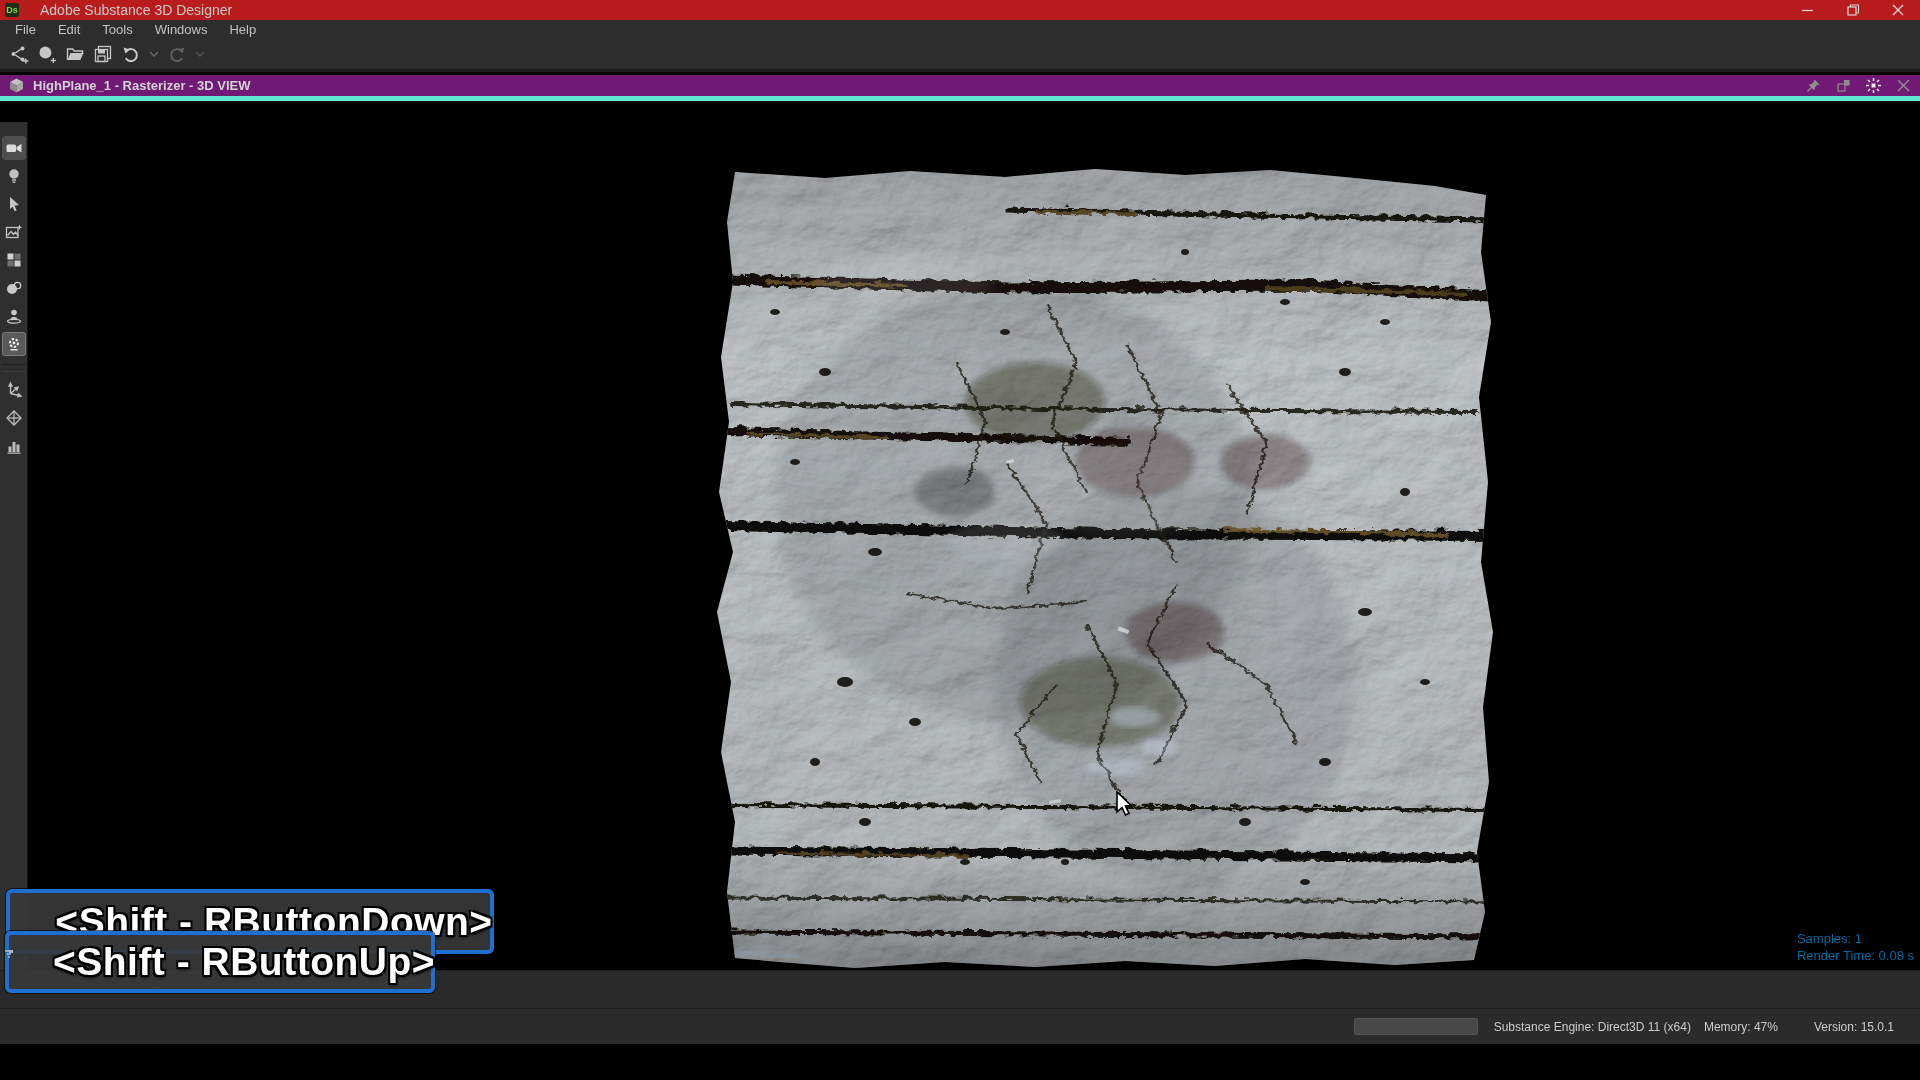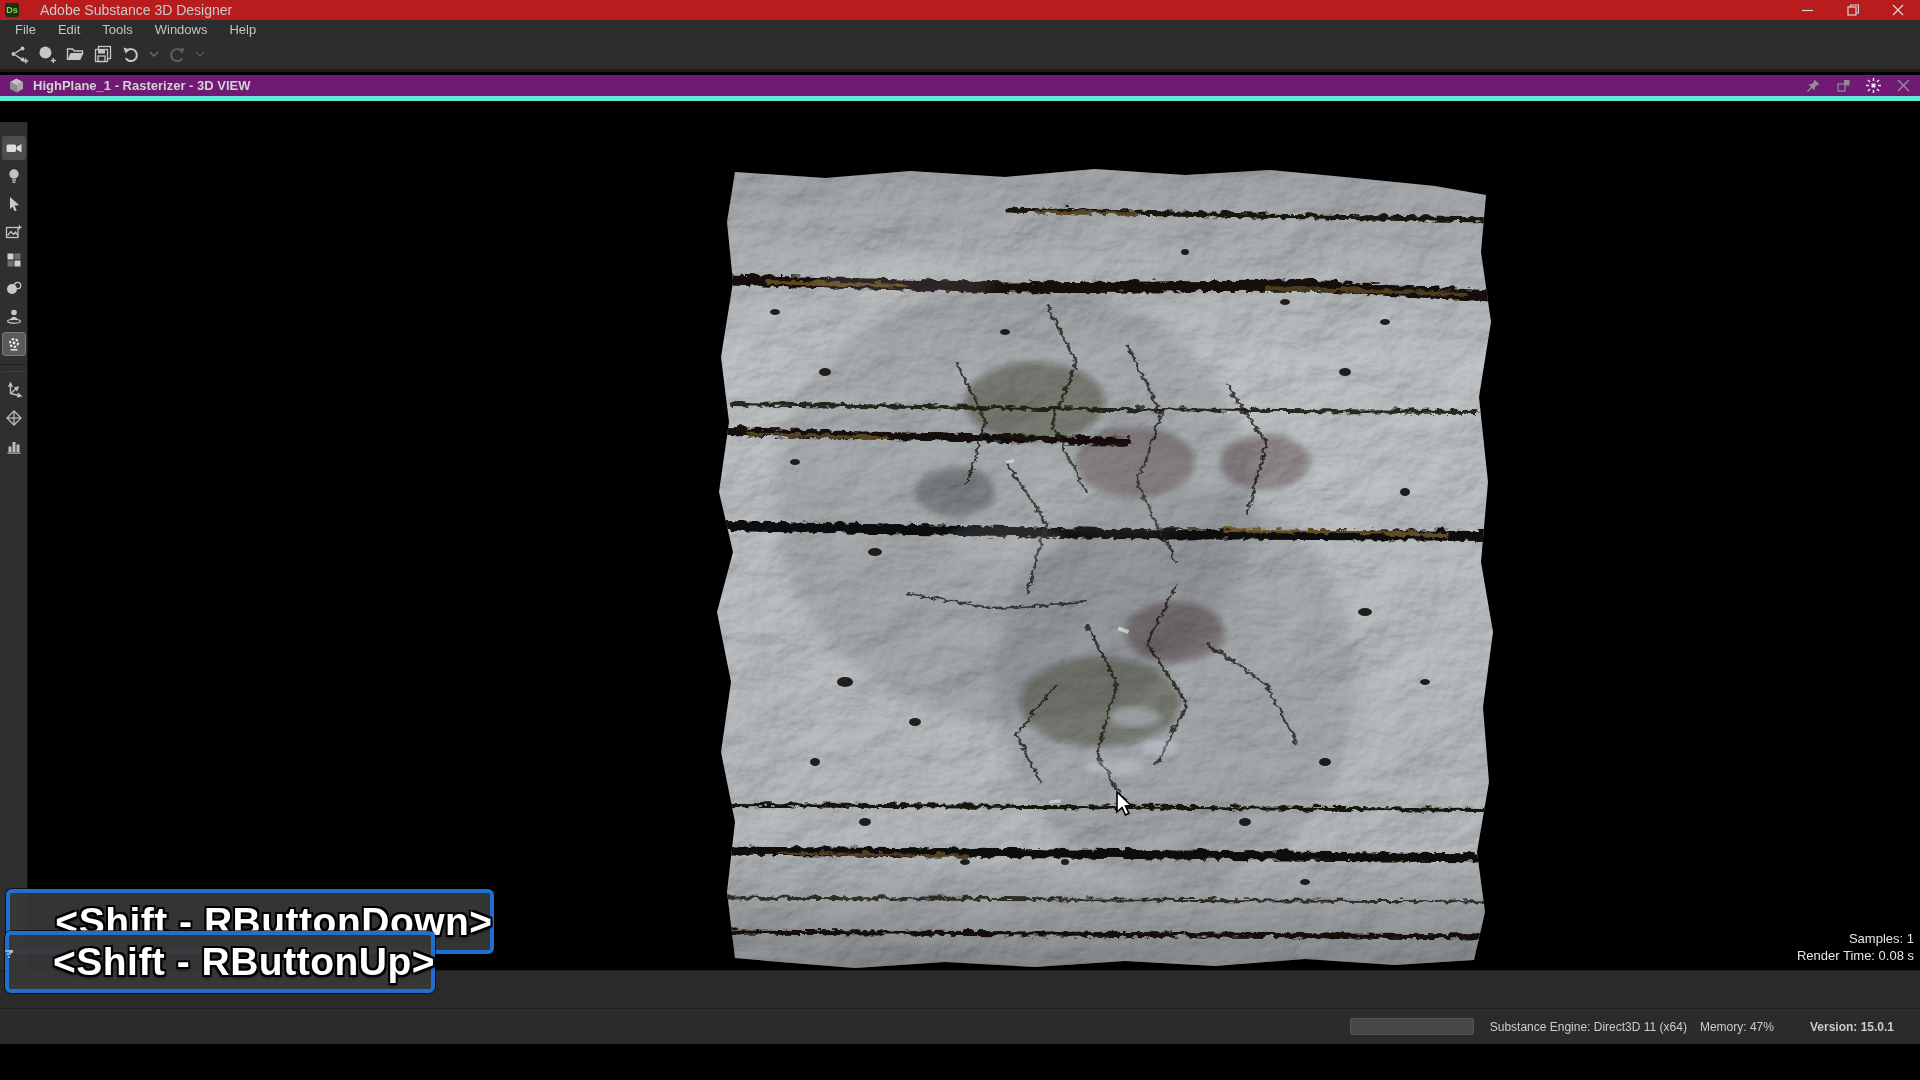--- a/index.html
+++ b/index.html
@@ -49,41 +49,41 @@
     align-items:center; padding-top:14px; border-right:1px solid #141414; }
   .sbtn { width:24px; height:24px; margin-bottom:4px; border-radius:3px;
     display:flex; align-items:center; justify-content:center; }
   .sbtn.sel { background:#4e4e4e; }
   .sbtn.sel2 { background:#5a5a5a; border:1px solid #7a7a7a; }
   .strip-sep { width:24px; height:8px; margin:4px 0 6px 0;
     border-top:1px solid #1e1e1e; border-bottom:1px solid #3d3d3d; }
 
   .viewport { position:relative; flex:1; height:100%; background:#000; overflow:hidden; }
   #rocksvg { position:absolute; left:677px; top:40px; }
-  .renderstats { position:absolute; right:6px; bottom:6px; text-align:right;
-    color:#e5e5e5; font-size:13px; line-height:17px; }
+  .renderstats { position:absolute; right:6px; bottom:6px; 
+    color:#0369a1; font-size:13px; line-height:17px; }
 
   
   .cursor { position:absolute; left:1086px; top:669px; width:20px; height:28px; z-index:30; }
 
   
   .viewfooter { position:absolute; left:0; top:970px; width:1920px; height:38px;
     background:#2a2a2a; border-top:1px solid #1e1e1e; }
   .footer-chevron { position:absolute; left:152px; top:11px; opacity:.45; }
 
   
   .statusbar { position:absolute; left:0; top:1008px; width:1920px; height:36px;
     background:#2b2b2b; display:flex; align-items:center; justify-content:flex-end;
     padding-right:24px; border-top:1px solid #1f1f1f; }
   .progress-track { width:124px; height:17px; background:#474747; border-radius:2px;
     border:1px solid #535353; }
   .sb-text { color:#cbcbcb; font-size:12px; }
   .sb-engine { margin-left:16px; }
   .sb-memory { margin-left:13px; }
-  .sb-version { margin-left:36px; margin-right:2px;font-weight:bold; }
+  .sb-version { margin-left:36px; margin-right:2px; }
 
   .bottomblack { position:absolute; left:0; top:1044px; width:1920px; height:36px; background:#000; }
 
   
   .keybox { position:absolute; z-index:50; background:rgba(56,56,56,.93);
     border:4px solid #1e6fd0; border-radius:6px; box-shadow:0 0 0 1px rgba(0,0,0,.6);
     display:flex; align-items:center; justify-content:center; }
   .keybox .keytext { color:#fff; font-weight:bold; font-size:39px; letter-spacing:.5px;
     white-space:nowrap;
     text-shadow:2px 2px 0 #000, -2px 2px 0 #000, 2px -2px 0 #000, -2px -2px 0 #000, 0 3px 3px rgba(0,0,0,.7);margin-left:48px; }

